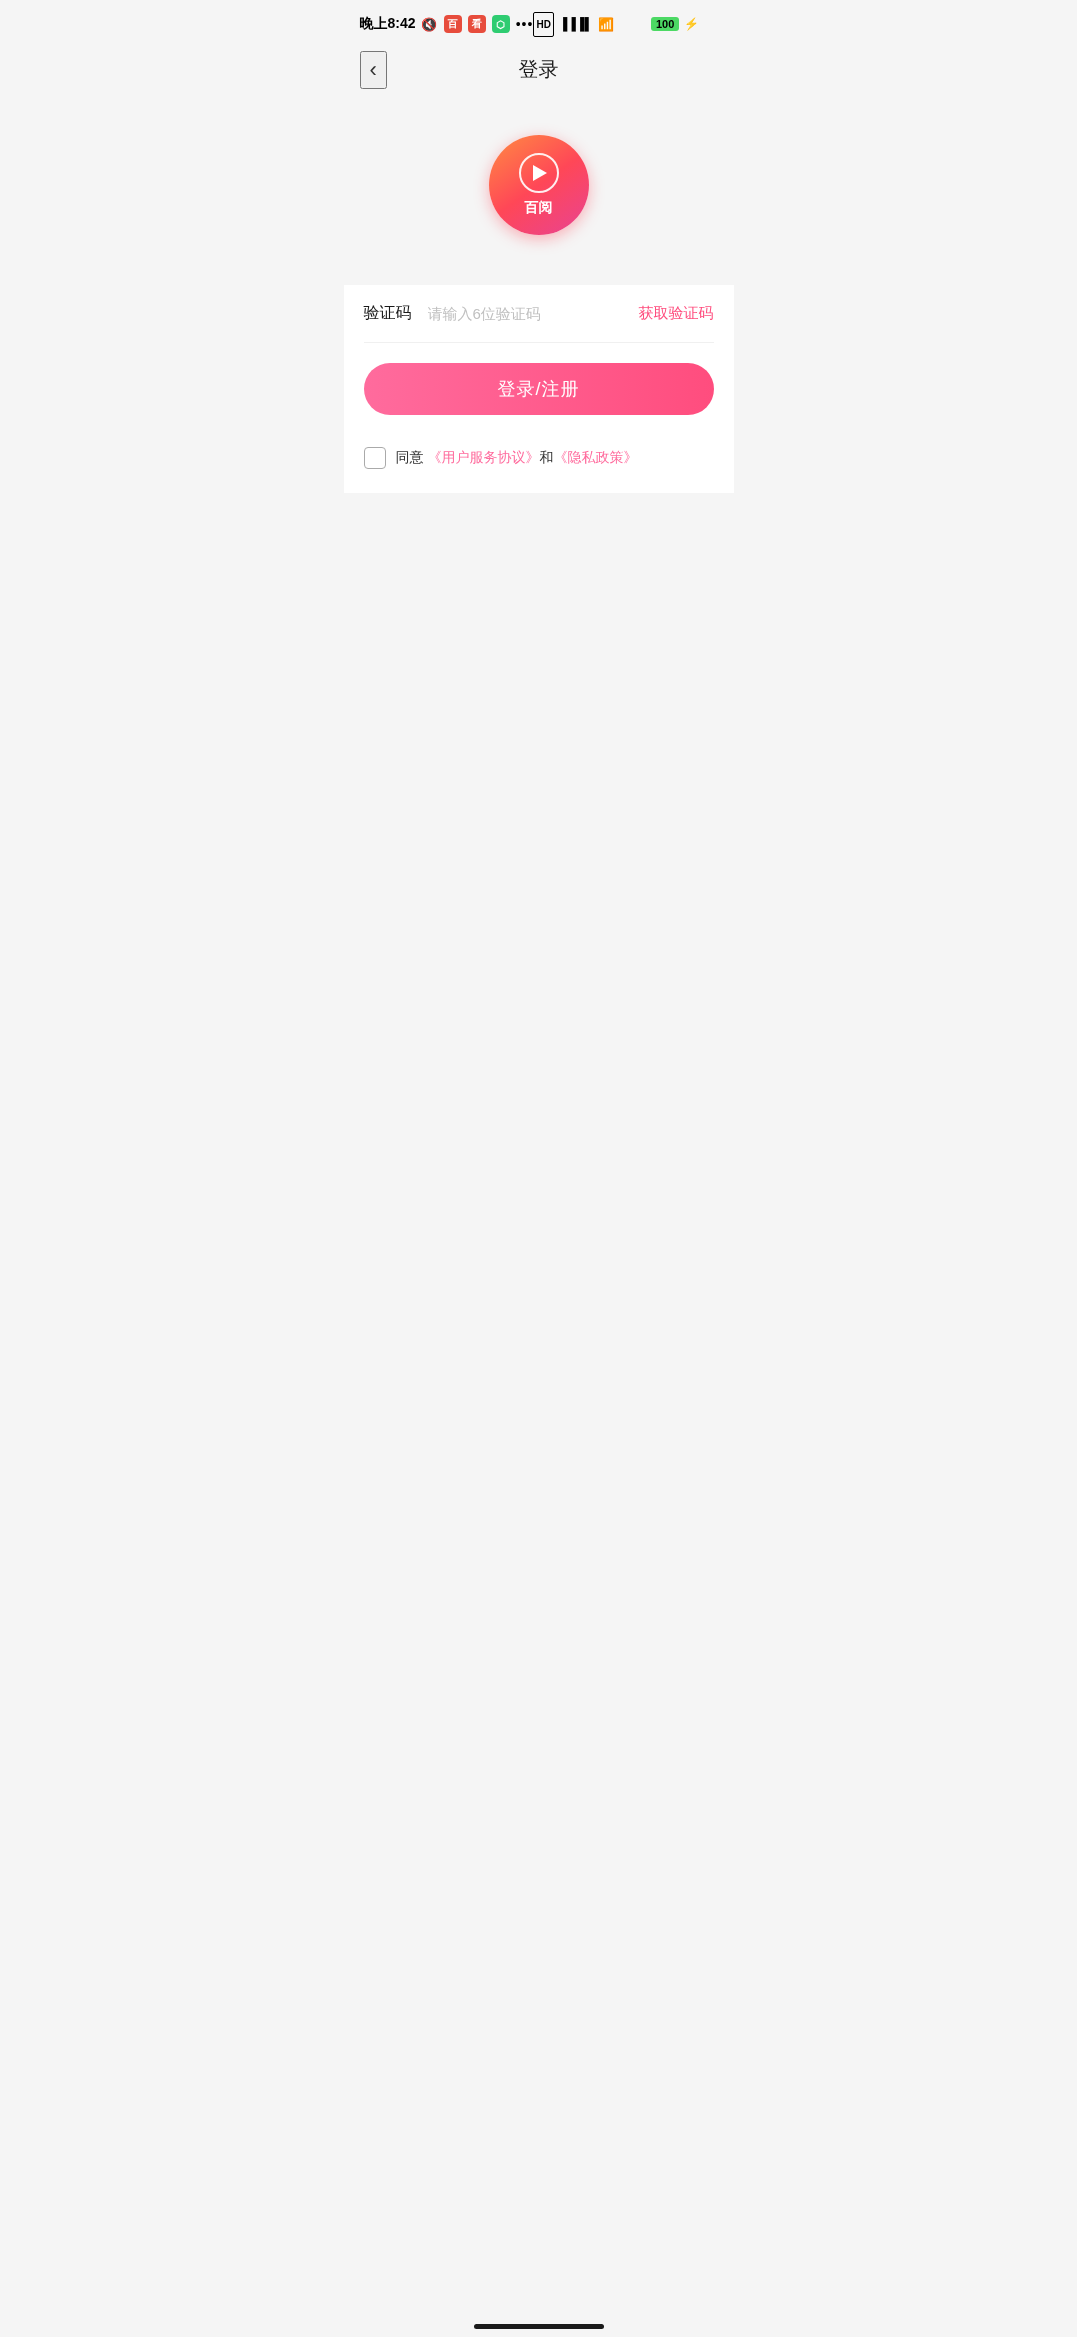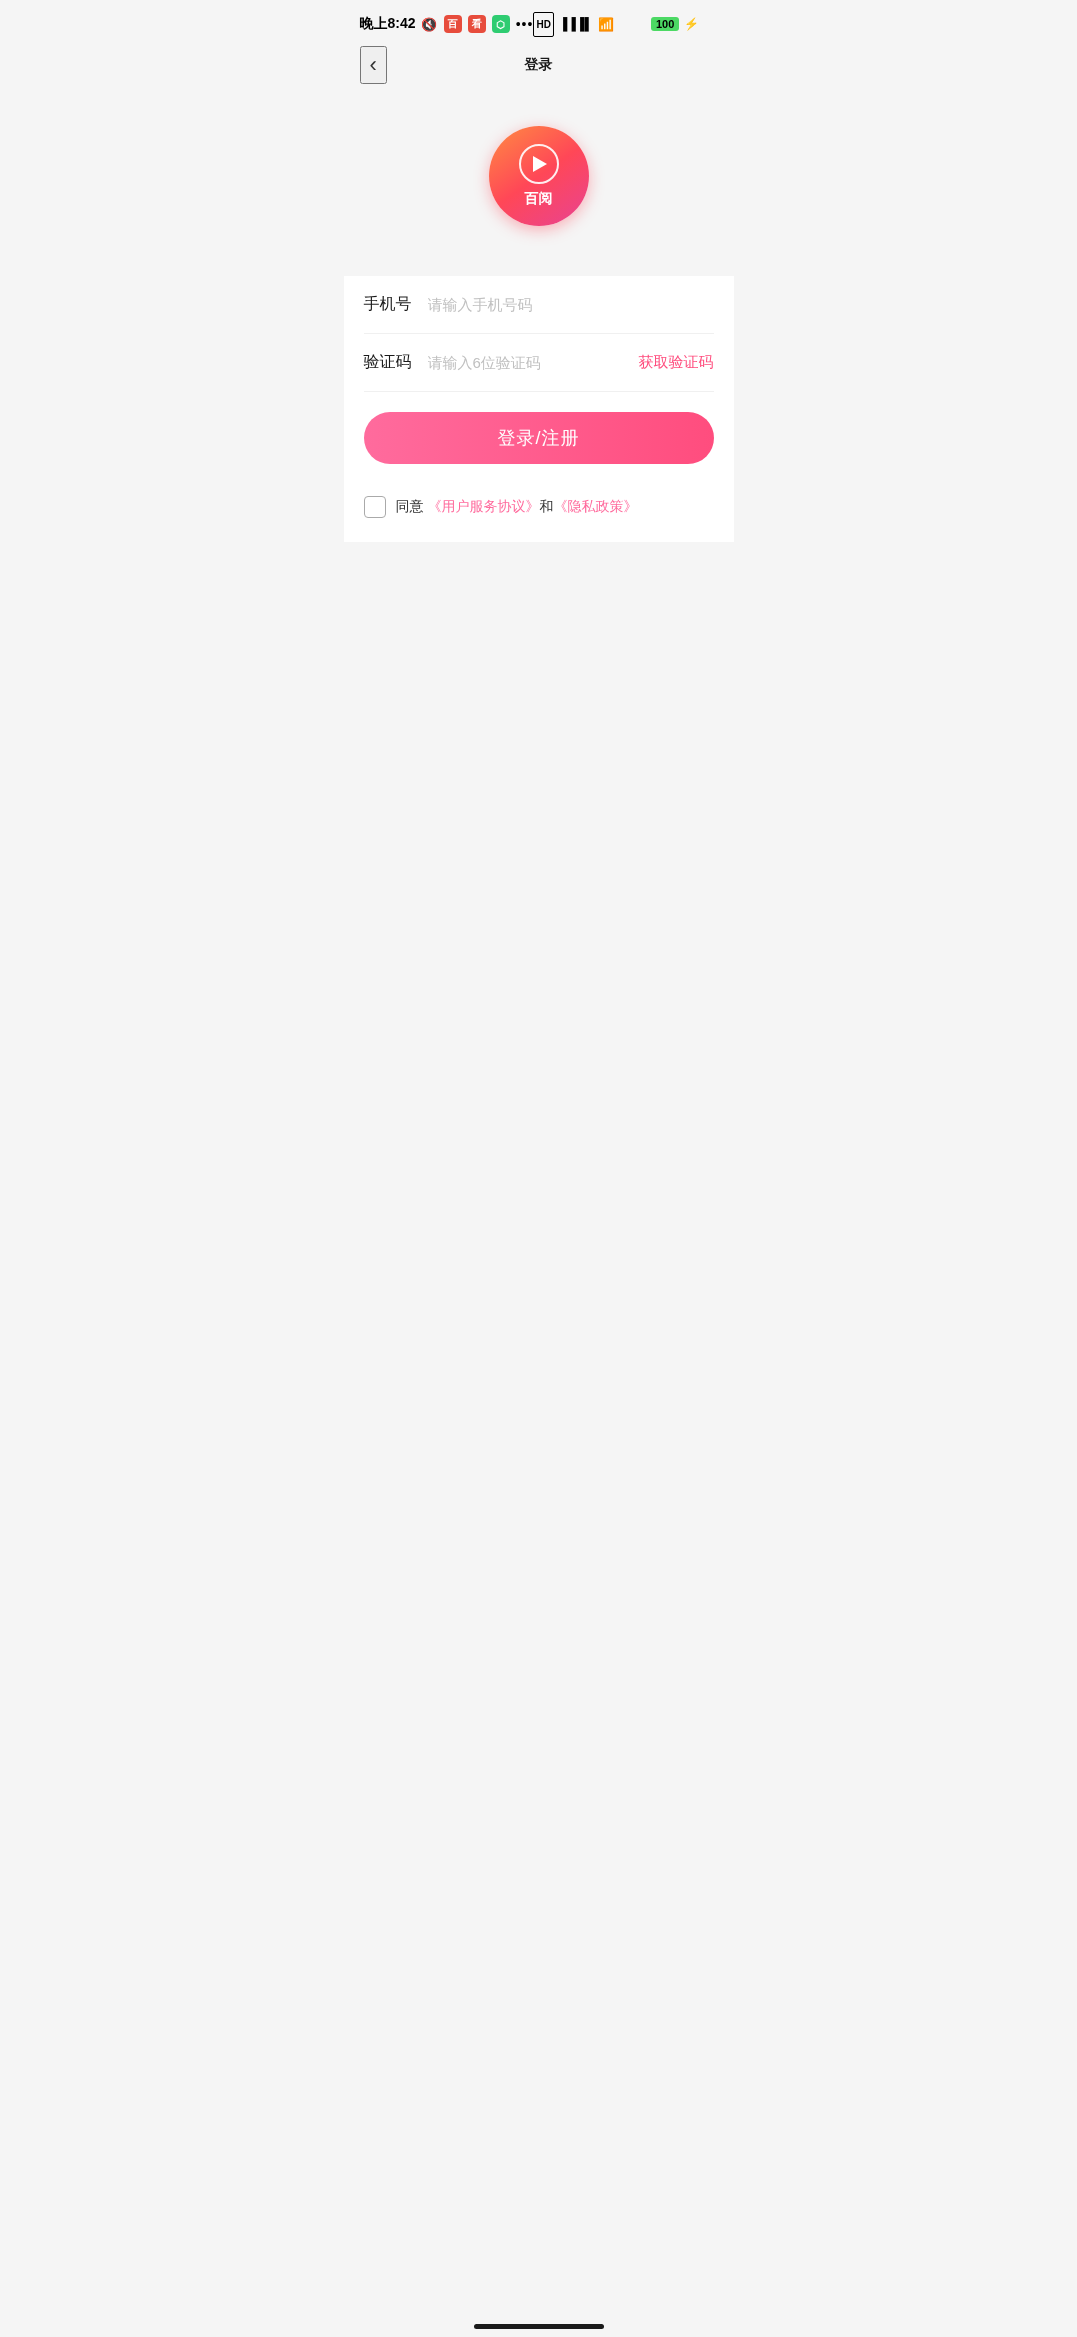--- a/index.html
+++ b/index.html
@@ -94,22 +94,22 @@
     .back-button {
       position: absolute;
       left: 16px;
       font-size: 22px;
       color: #333;
       cursor: pointer;
       padding: 4px 8px;
     }
 
     .nav-title {
-      font-size: 14px;
-      font-weight: 700;
+      font-size: 20px;
+      font-weight: 400;
       color: #1a1a1a;
     }
 
     
     .logo-section {
       display: flex;
       flex-direction: column;
       align-items: center;
       justify-content: center;
       padding: 40px 0 50px 0;
@@ -315,24 +315,20 @@
   <div class="logo-circle">
     <div class="logo-play-icon">
       <div class="logo-play-triangle"></div>
     </div>
     <span class="logo-text">百阅</span>
   </div>
 </div>
 
 <div class="form-section">
   <div class="form-row">
-    <span class="form-label">手机号</span>
-    <input class="form-input" type="tel" placeholder="请输入手机号码" style="">
-  </div>
-  <div class="form-row">
     <span class="form-label">验证码</span>
     <input class="form-input" type="text" placeholder="请输入6位验证码" style="">
     <button class="get-code-btn">获取验证码</button>
   </div>
 </div>
 
 <div class="login-btn-section">
   <button class="login-button">登录/注册</button>
 </div>
 

